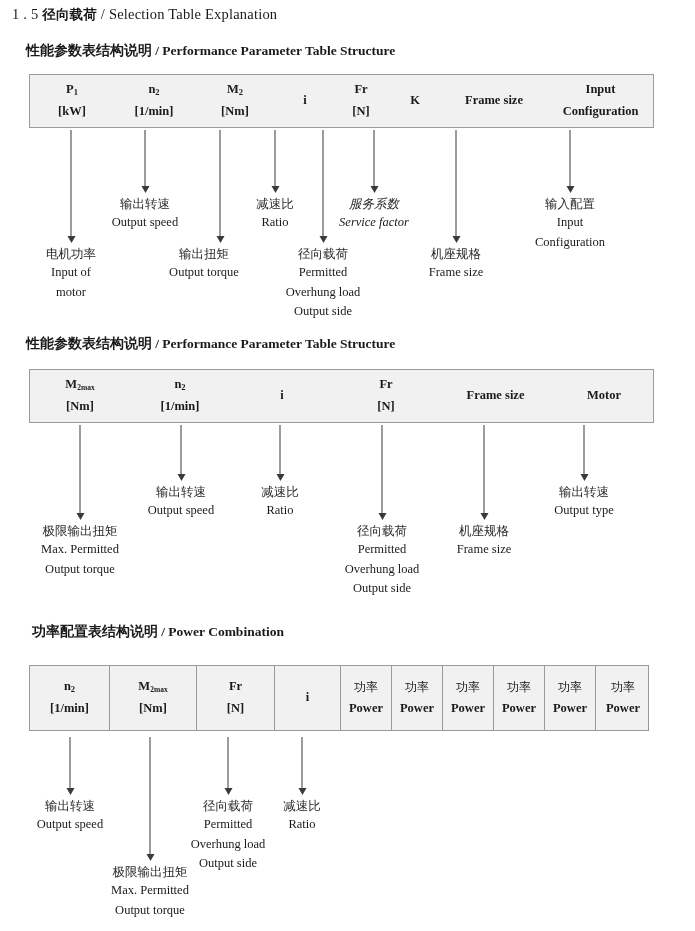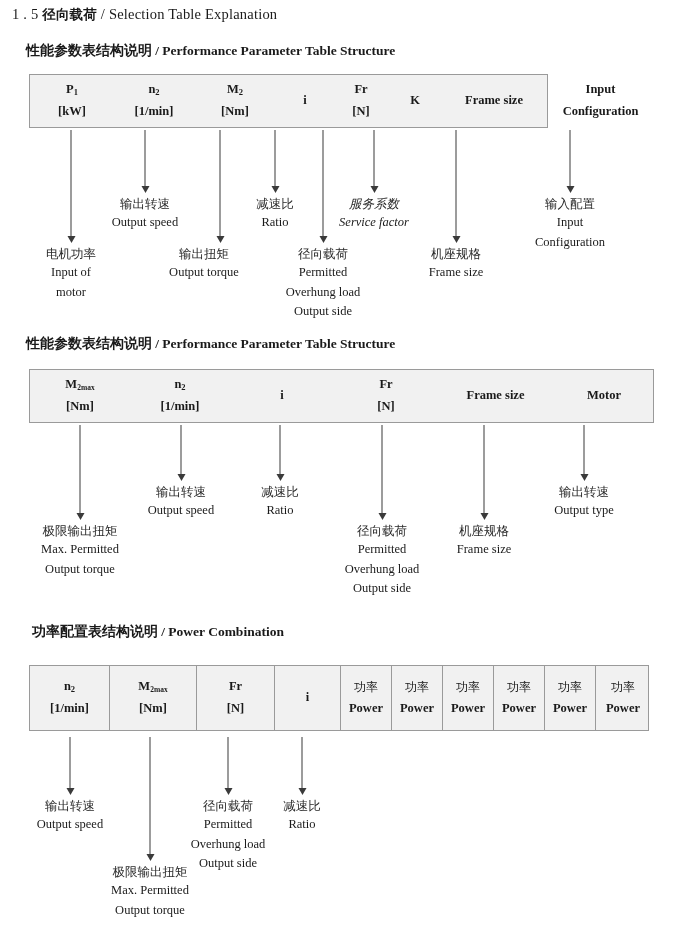--- a/index.html
+++ b/index.html
@@ -125,21 +125,21 @@
   <span class="sep">/</span>
   <span class="en">Selection Table Explanation</span>
 </div>
 
 <div class="subhead" style="left:26px; top:42px;">
   <span class="cn">性能参数表结构说明</span>
   <span class="en">/</span>
   <span class="en">Performance Parameter Table Structure</span>
 </div>
 
-<div class="tbl plain" id="table-1" style="left:29px; top:74px; width:519px; height:54px;">
+<div class="tbl plain" id="table-1" style="left:29px; top:74px; width:625px; height:54px;">
   <div class="cell" style="left:0px; width:84px;">
     <span class="l1"><span>P</span><sub>1</sub></span>
     <span class="l2">[kW]</span>
   </div>
   <div class="cell" style="left:84px; width:80px;">
     <span class="l1"><span>n</span><sub>2</sub></span>
     <span class="l2">[1/min]</span>
   </div>
   <div class="cell" style="left:164px; width:82px;">
     <span class="l1"><span>M</span><sub>2</sub></span>

